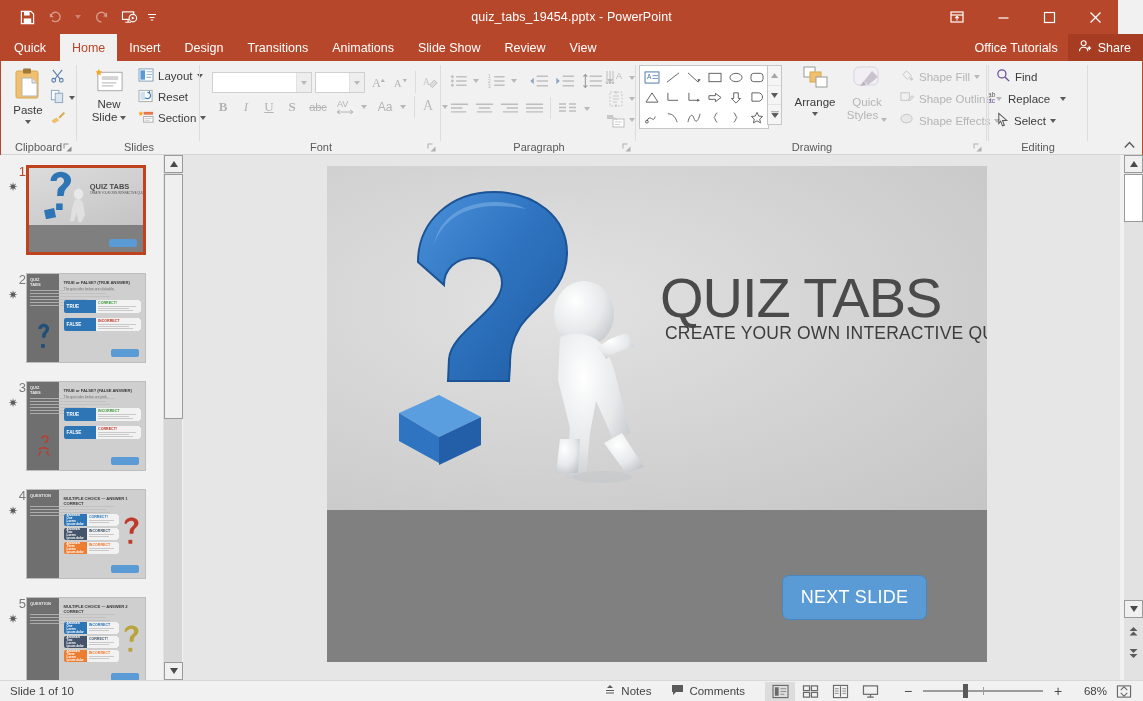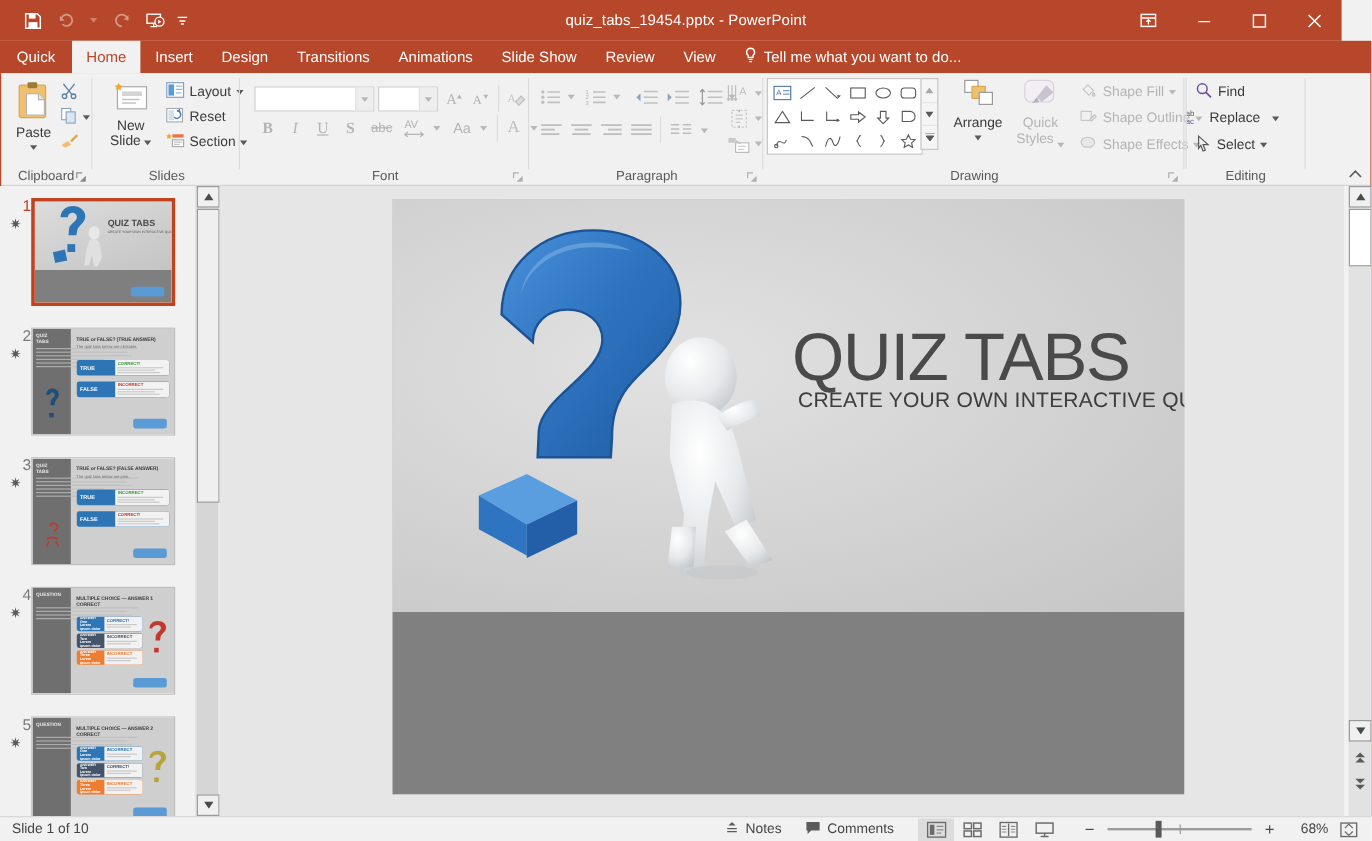--- a/index.html
+++ b/index.html
@@ -304,28 +304,32 @@
     <div class="tabs">
       <div class="tab file">Quick</div>
       <div class="tab active">Home</div>
       <div class="tab">Insert</div>
       <div class="tab">Design</div>
       <div class="tab">Transitions</div>
       <div class="tab">Animations</div>
       <div class="tab">Slide Show</div>
       <div class="tab">Review</div>
       <div class="tab">View</div>
-      <div class="tellme">
+    </div>
+    <div class="tab-right">
+      <div class="officeuser">Office Tutorials</div>
+      <div class="sharebtn">
         <span>
-          <svg width="11" height="14" viewBox="0 0 11 14">
-              <path d="M5.5 1.2a3.4 3.4 0 0 1 2 6.1v1.6h-4V7.3a3.4 3.4 0 0 1 2-6.1z" fill="none" stroke="#fff" stroke-width="1.1"></path>
-              <path d="M3.9 10.6h3.2M4.4 12.3h2.2" stroke="#fff" stroke-width="1"></path>
+          <svg width="15" height="14" viewBox="0 0 16 14">
+              <circle cx="6" cy="4" r="2.6" fill="none" stroke="#fff" stroke-width="1.2"></circle>
+              <path d="M1.6 12.6c0-2.6 2-4.3 4.4-4.3s4.4 1.7 4.4 4.3" fill="none" stroke="#fff" stroke-width="1.2"></path>
+              <path d="M12 7.2v4M10 9.2h4" stroke="#fff" stroke-width="1.3"></path>
             </svg>
         </span>
-        <span>Tell me what you want to do...</span>
+        <span>Share</span>
       </div>
     </div>
   </div>
 
   <div class="ribbon">
 
     <div class="rgroup" style="left:0; width:77px;">
       <div class="gcontent">
         <div class="bigbtn" style="left:6px; top:6px; width:44px;">
           <span>
@@ -1107,20 +1111,21 @@
           <path d="M28 56c14-6 34-4 44 10 9 13 12 30 16 46l10 40-16 8-18-40-6 32-4 45h-20l4-50-12-48z" fill="url(#pg)"></path>
           <path d="M66 66c10-8 20-12 30-14l6 14c-10 2-20 6-28 12z" fill="url(#pg)"></path>
           <path d="M72 162l22 30 18-6-22-34z" fill="url(#pg)"></path>
           <path d="M28 158l-4 34h22l2-34z" fill="url(#pg)"></path>
           <ellipse cx="70" cy="196" rx="30" ry="6" fill="#bfc3c7" opacity=".45"></ellipse>
         </svg>
         <div class="slide-title">QUIZ TABS</div>
         <div class="slide-sub">CREATE YOUR OWN INTERACTIVE QUIZ</div>
       </div>
       <div class="slide-grey"></div>
+      <div class="nextslide">NEXT SLIDE</div>
     </div>
   </div>
 
   <div class="vscroll">
     <div class="scrollbtn" style="top:0;">
       <svg width="8" height="6" viewBox="0 0 8 6">
           <path d="M4 0l4 6H0z" fill="#4a4a4a"></path>
         </svg>
     </div>
     <div class="scrollthumb" style="top:19px; height:48px; background:#fff;"></div>

